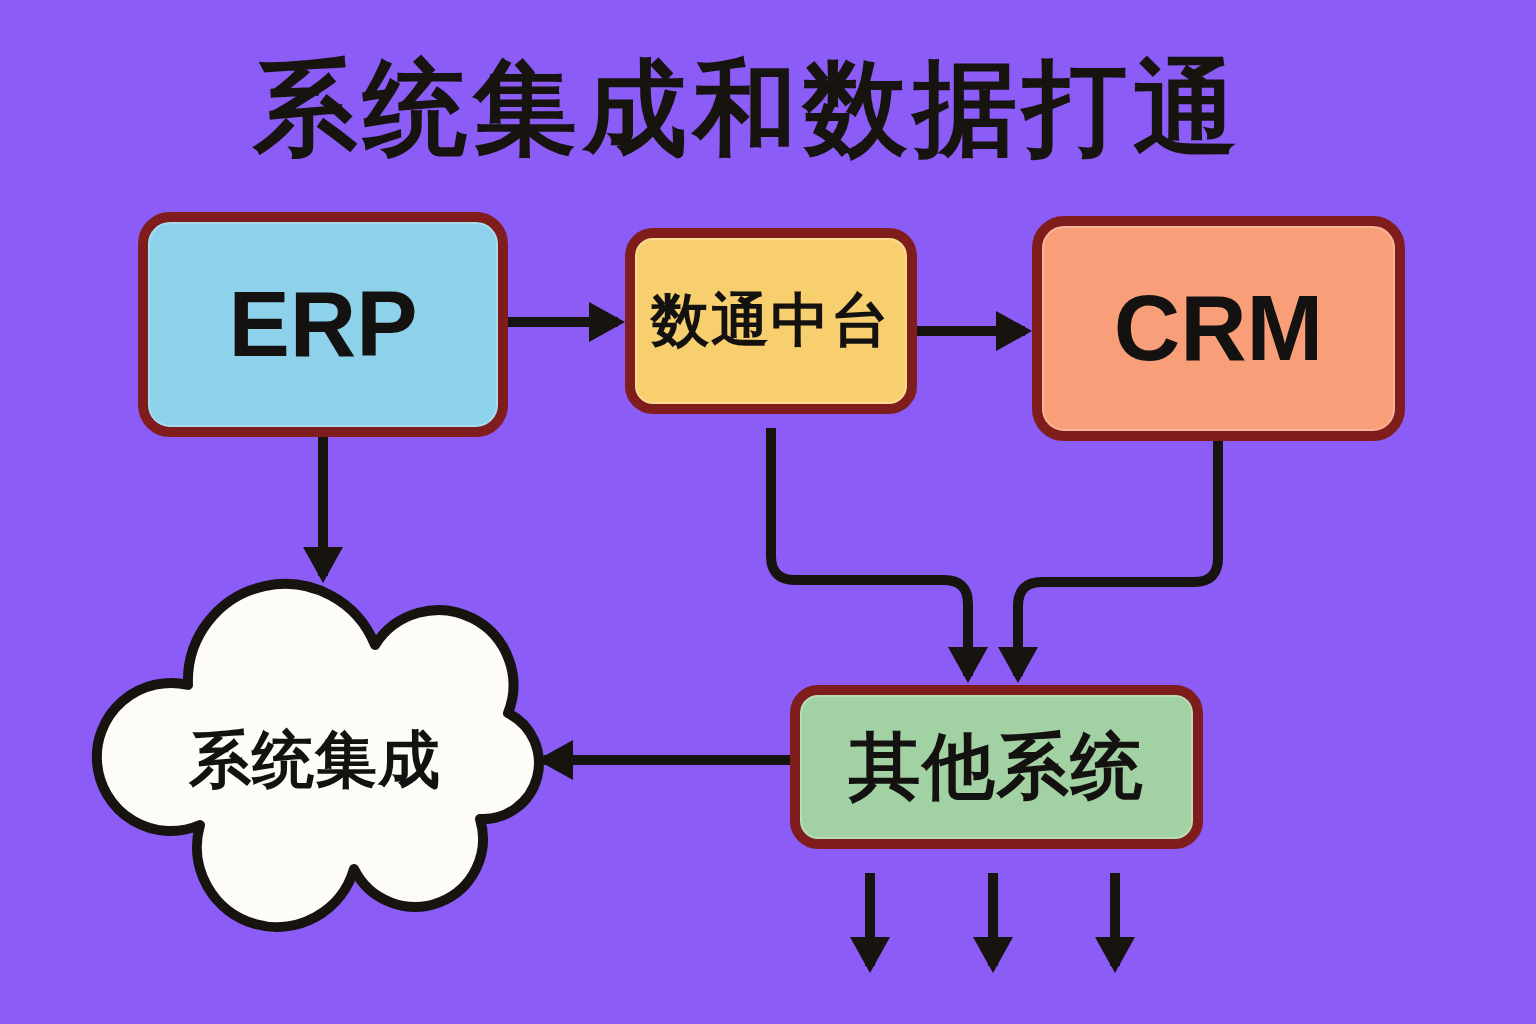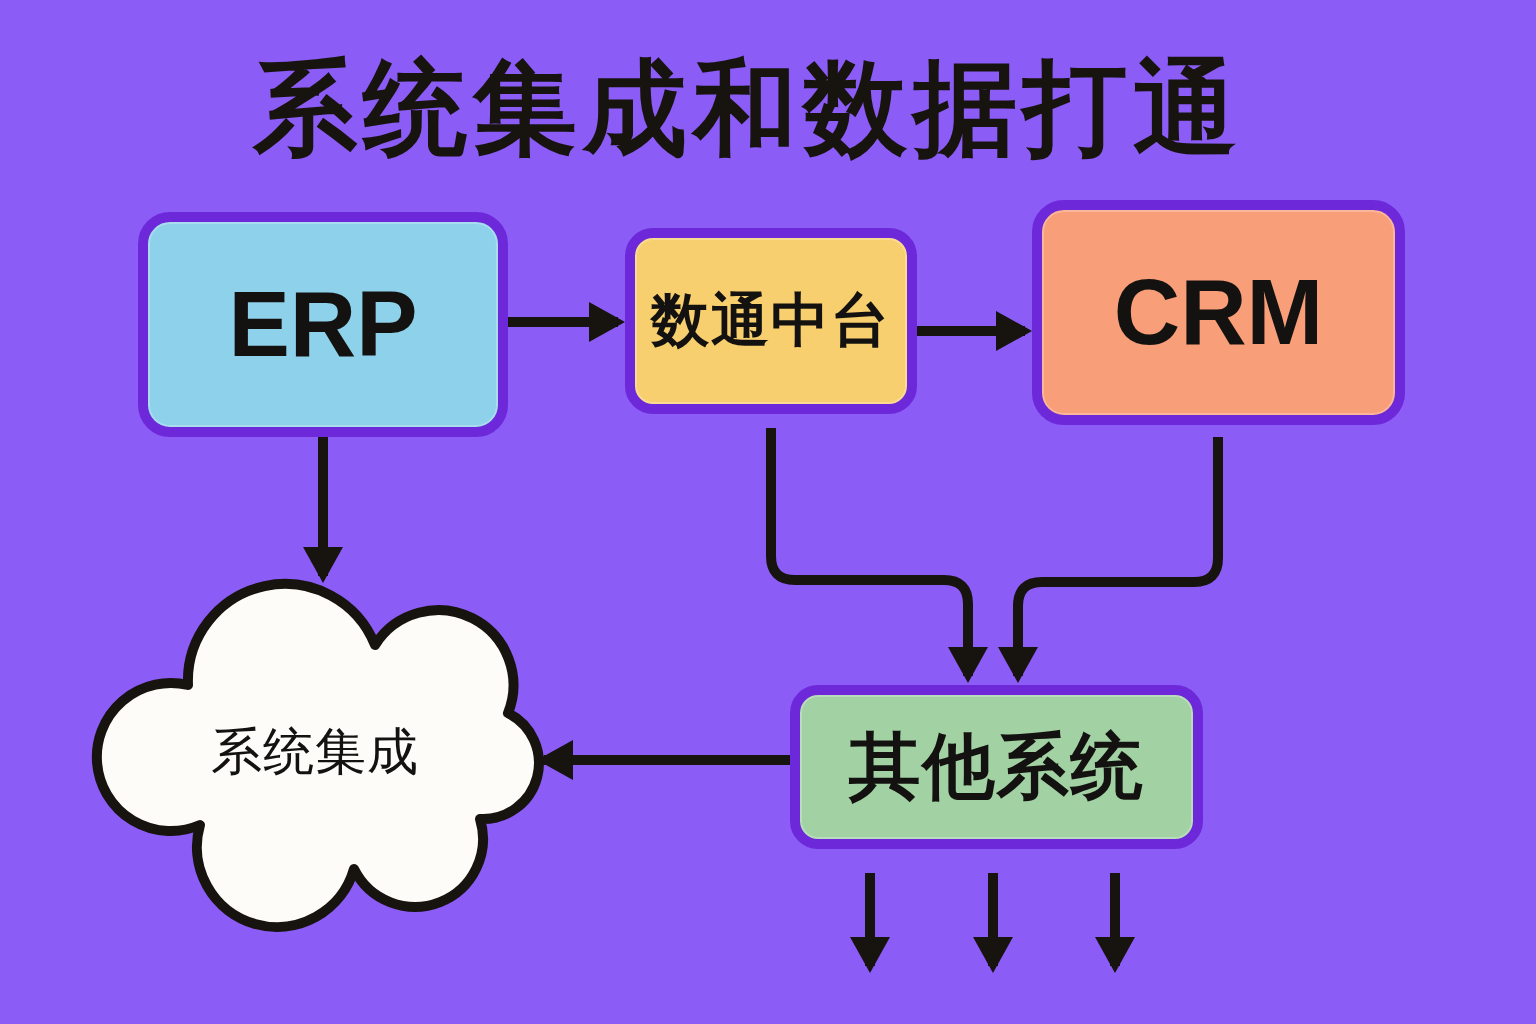--- a/index.html
+++ b/index.html
@@ -10,31 +10,31 @@
     color:#17130e;
   }
   #connector-layer{position:absolute;left:0;top:0;width:1536px;height:1024px;}
   .diagram-title{
     position:absolute;left:0;top:40px;width:1496px;
     text-align:center;font-size:104px;font-weight:900;letter-spacing:6px;
     color:#17130e;white-space:nowrap;
   }
   .node{
     position:absolute;display:flex;align-items:center;justify-content:center;
-    border:10px solid #6d28d9;box-sizing:border-box;
+    border:10px solid #7f1d1d;box-sizing:border-box;
     font-weight:800;color:#141210;white-space:nowrap;
     box-shadow:inset 0 0 0 2px rgba(255,255,255,.25);
   }
   .node-erp   {left:138px; top:212px; width:370px; height:225px; border-radius:32px; font-size:92px;}
   .node-datahub{left:625px; top:228px; width:292px; height:186px; border-radius:28px; font-size:58px; letter-spacing:2px;}
-  .node-crm   {left:1032px;top:200px; width:373px; height:225px; border-radius:32px; font-size:92px;}
+  .node-crm   {left:1032px;top:216px; width:373px; height:225px; border-radius:32px; font-size:92px;}
   .node-othersys{left:790px;top:685px; width:413px; height:164px; border-radius:28px; font-size:72px; letter-spacing:2px;}
   .cloud-label{
     position:absolute;left:135px;top:718px;width:360px;
-    text-align:center;font-size:51px;font-weight:400;letter-spacing:1px;
+    text-align:center;font-size:62px;font-weight:700;letter-spacing:1px;
     color:#141210;white-space:nowrap;
   }
   .edge{stroke:#17130e;stroke-width:10;fill:none;}
   .cloud-shape{fill:#fdfcf8;stroke:#17130e;stroke-width:10;stroke-linejoin:round;}
 </style>
 </head>
 <body>
 
 <div id="canvas">
 

